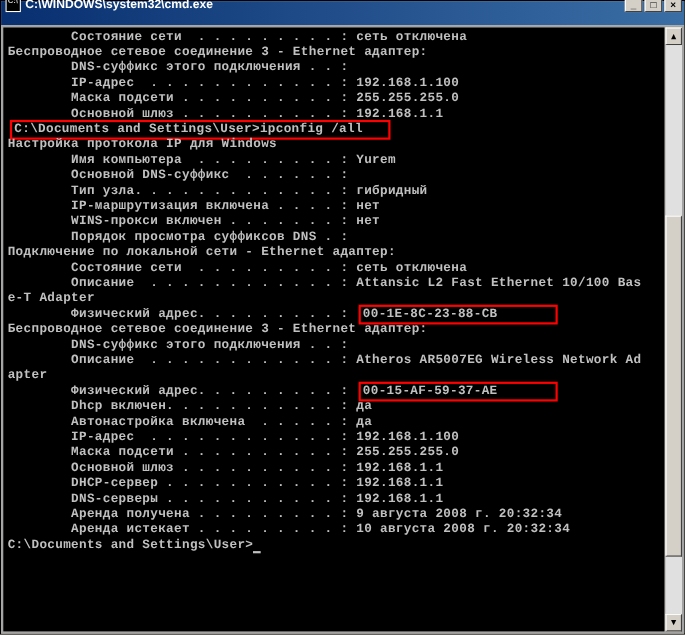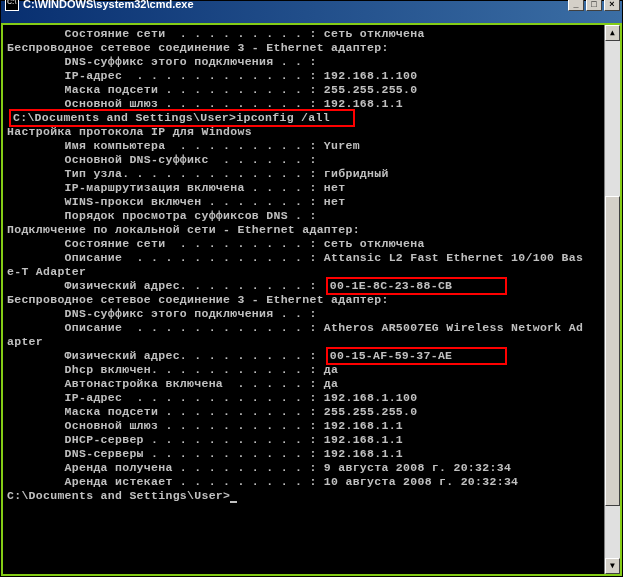--- a/index.html
+++ b/index.html
@@ -56,21 +56,21 @@
     color: #000;
     font-family: Tahoma, sans-serif;
     font-size: 9px;
     font-weight: bold;
     text-align: center;
     line-height: 12px;
     cursor: pointer;
   }
   .console-wrap {
     flex: 1;
-    background: #84cc16;
+    background: #a3a3a3;
     padding: 2px;
     display: flex;
   }
   .console {
     flex: 1;
     background: #000;
     color: #c0c0c0;
     font-family: "Terminal", "Lucida Console", "Courier New", monospace;
     font-size: 11.5px;
     line-height: 14px;

